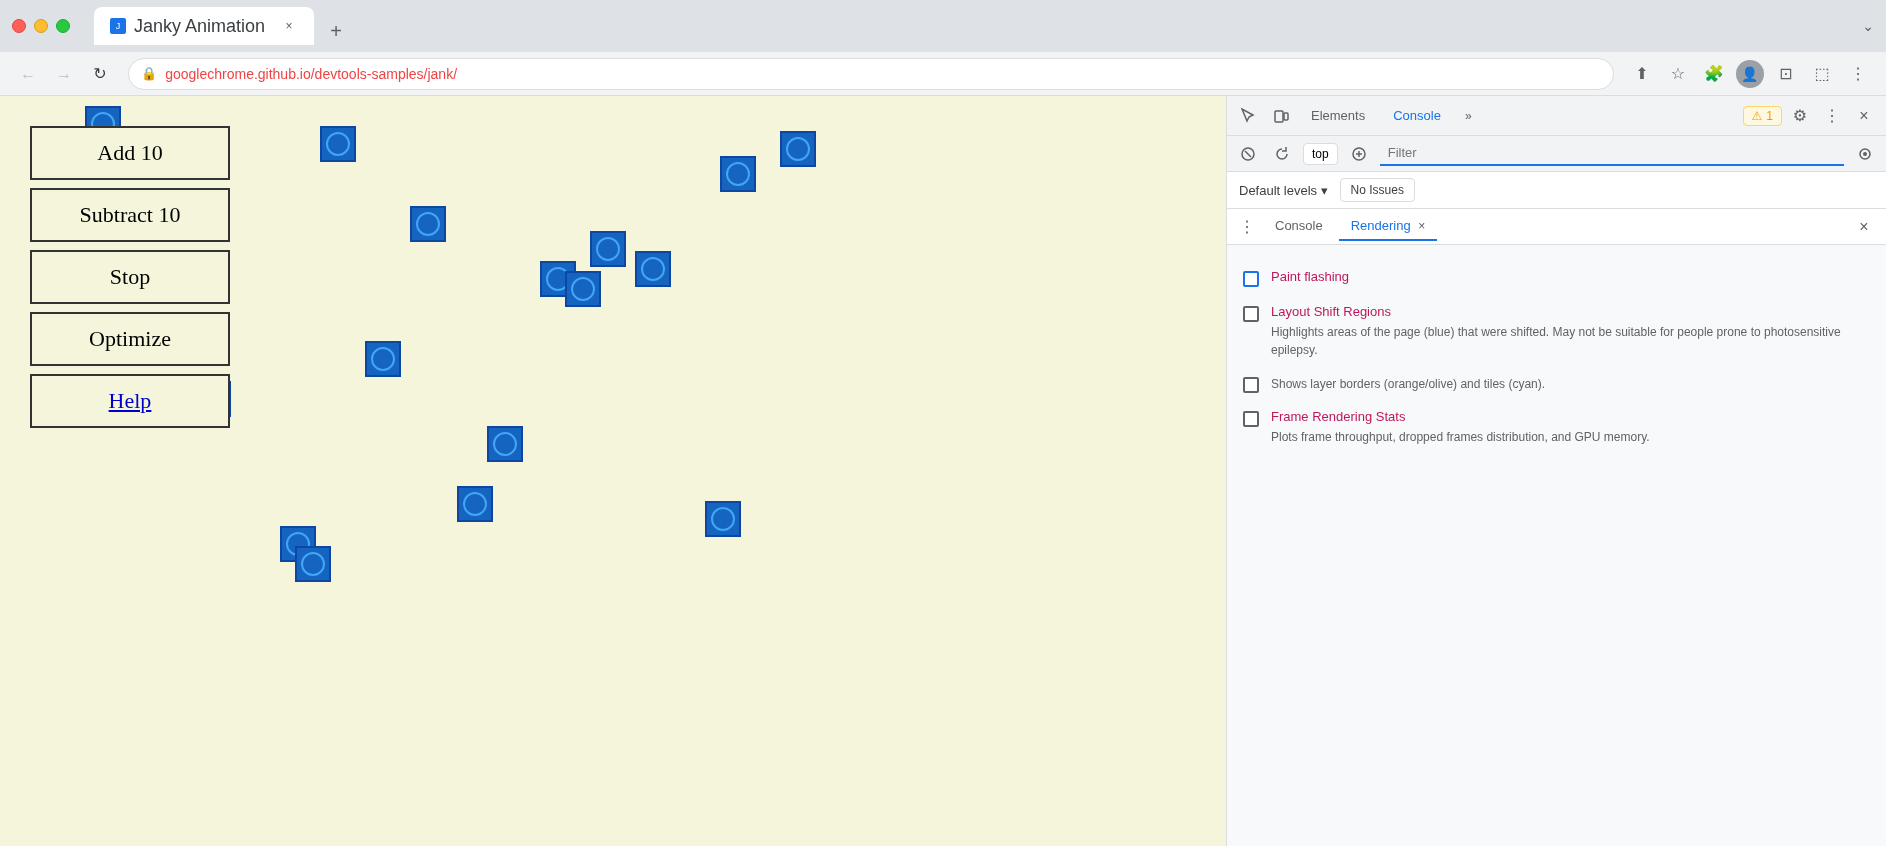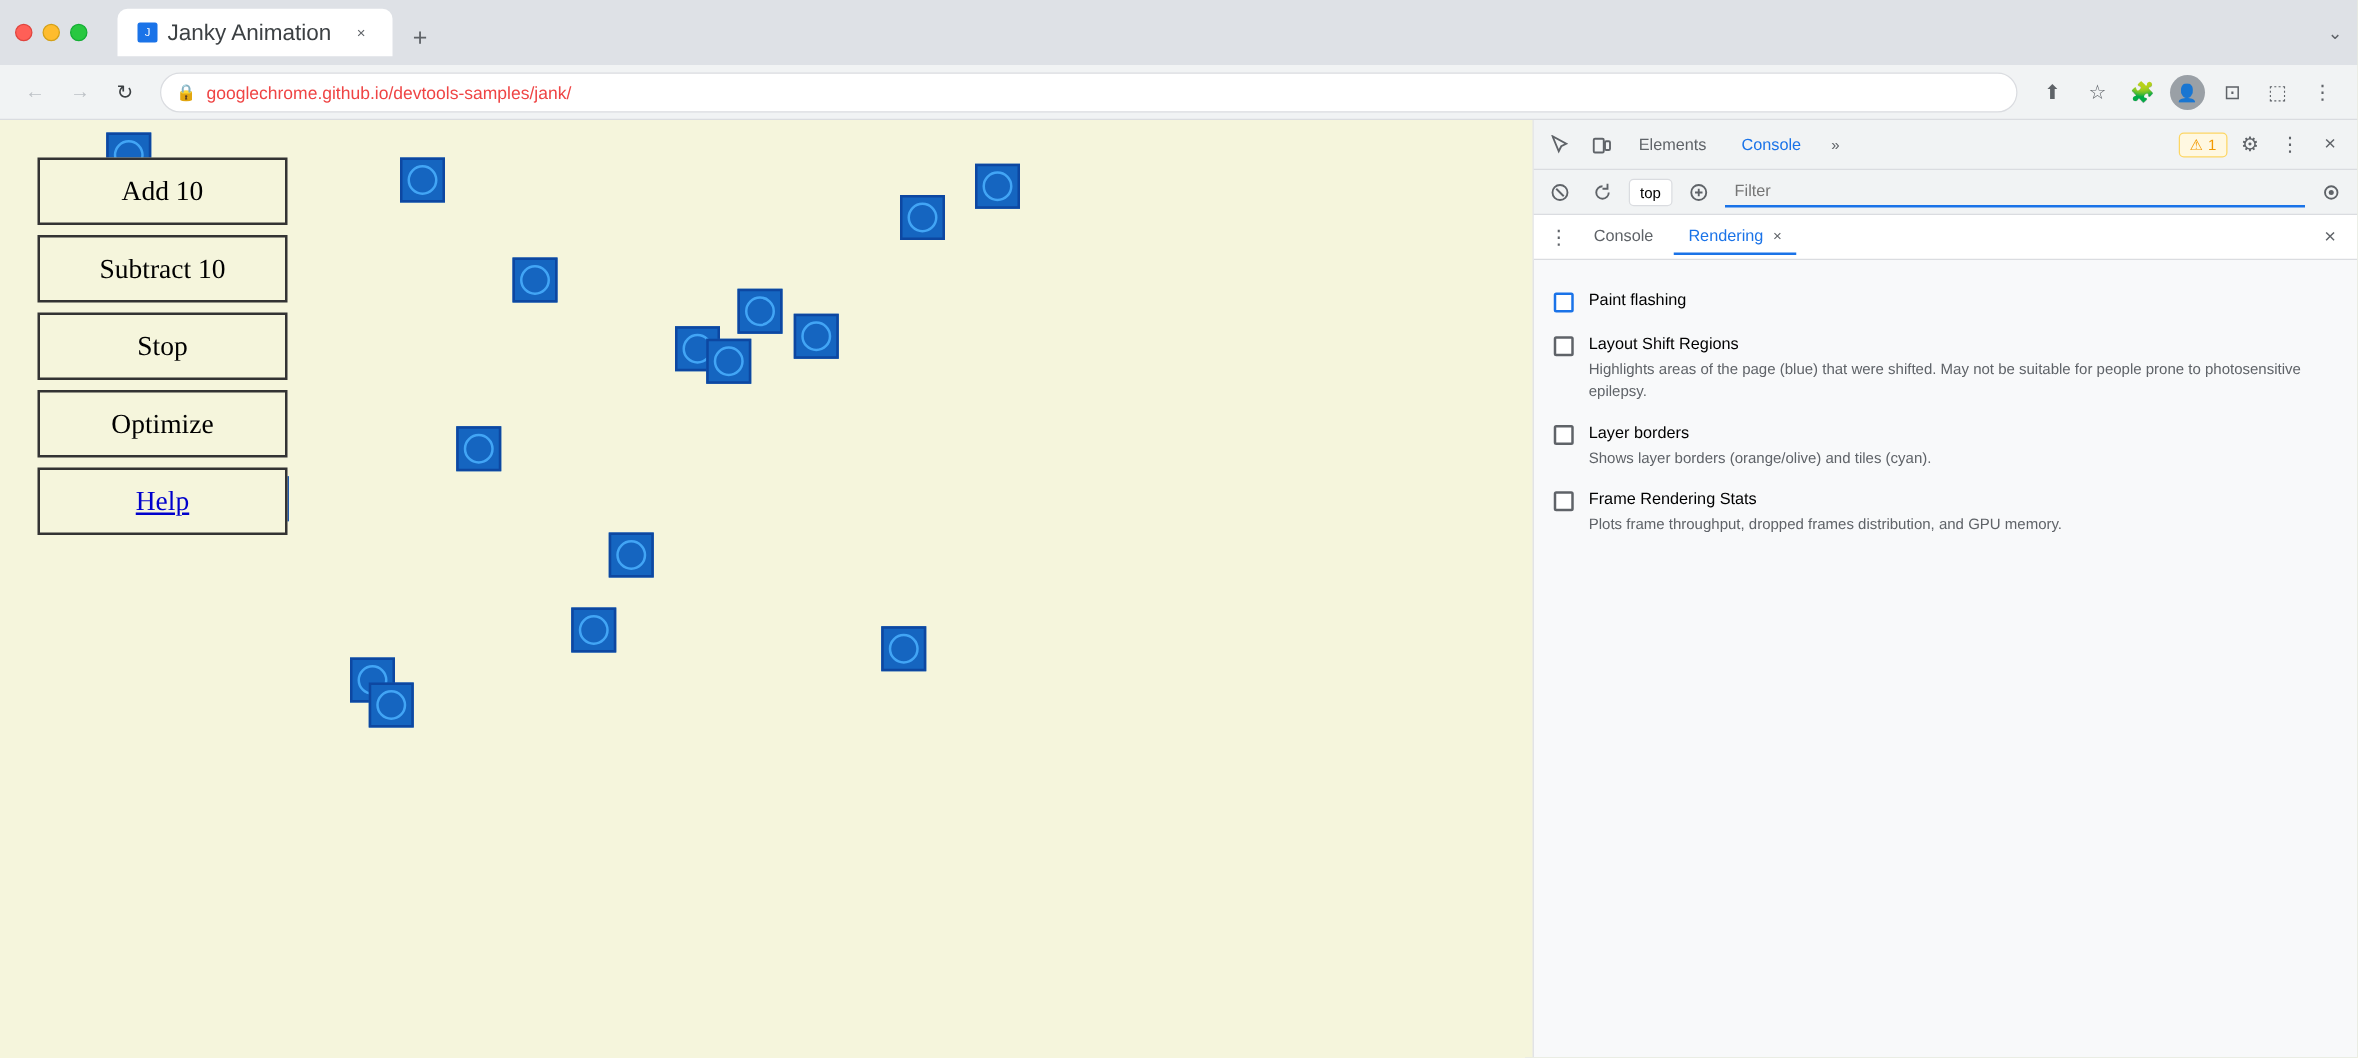--- a/index.html
+++ b/index.html
@@ -374,21 +374,21 @@
       padding: 8px 16px;
       display: flex;
       align-items: flex-start;
       gap: 12px;
     }
 
     .render-option-text { flex: 1; }
     .render-option-title {
       font-size: 13px;
       font-weight: 500;
-      color: #000000;
+      color: #be185d;
       margin-bottom: 4px;
     }
     .render-option-desc {
       font-size: 12px;
       color: #5f6368;
       line-height: 1.5;
     }
 
     .render-checkbox {
       width: 16px; height: 16px;
@@ -547,20 +547,27 @@
         </div>
         <input class="filter-input" type="text" placeholder="Filter" style="">
         <div class="dt-filter-icon">
           <svg width="16" height="16" viewBox="0 0 16 16">
             <circle cx="8" cy="8" r="5" fill="none" stroke="#5f6368" stroke-width="1.5"></circle>
             <circle cx="8" cy="8" r="2" fill="#5f6368"></circle>
           </svg>
         </div>
       </div>
 
+      <div class="devtools-levels-row">
+        <div class="default-levels-btn">
+          <span>Default levels</span>
+          <span>▾</span>
+        </div>
+        <button class="no-issues-btn">No Issues</button>
+      </div>
 
       <div class="panel-tabs-row">
         <div class="panel-tab-dots">⋮</div>
         <div class="panel-tab">Console</div>
         <div class="panel-tab active">
           <span>Rendering</span>
           <span class="panel-tab-close">×</span>
         </div>
         <div class="panel-close-btn">×</div>
       </div>
@@ -578,21 +585,20 @@
           <div class="render-checkbox unchecked"></div>
           <div class="render-option-text">
             <div class="render-option-title">Layout Shift Regions</div>
             <div class="render-option-desc">Highlights areas of the page (blue) that were shifted. May not be suitable for people prone to photosensitive epilepsy.</div>
           </div>
         </div>
 
         <div class="render-option">
           <div class="render-checkbox unchecked"></div>
           <div class="render-option-text">
-            <div class="render-option-title">Layer borders</div>
             <div class="render-option-desc">Shows layer borders (orange/olive) and tiles (cyan).</div>
           </div>
         </div>
 
         <div class="render-option">
           <div class="render-checkbox unchecked"></div>
           <div class="render-option-text">
             <div class="render-option-title">Frame Rendering Stats</div>
             <div class="render-option-desc">Plots frame throughput, dropped frames distribution, and GPU memory.</div>
           </div>

